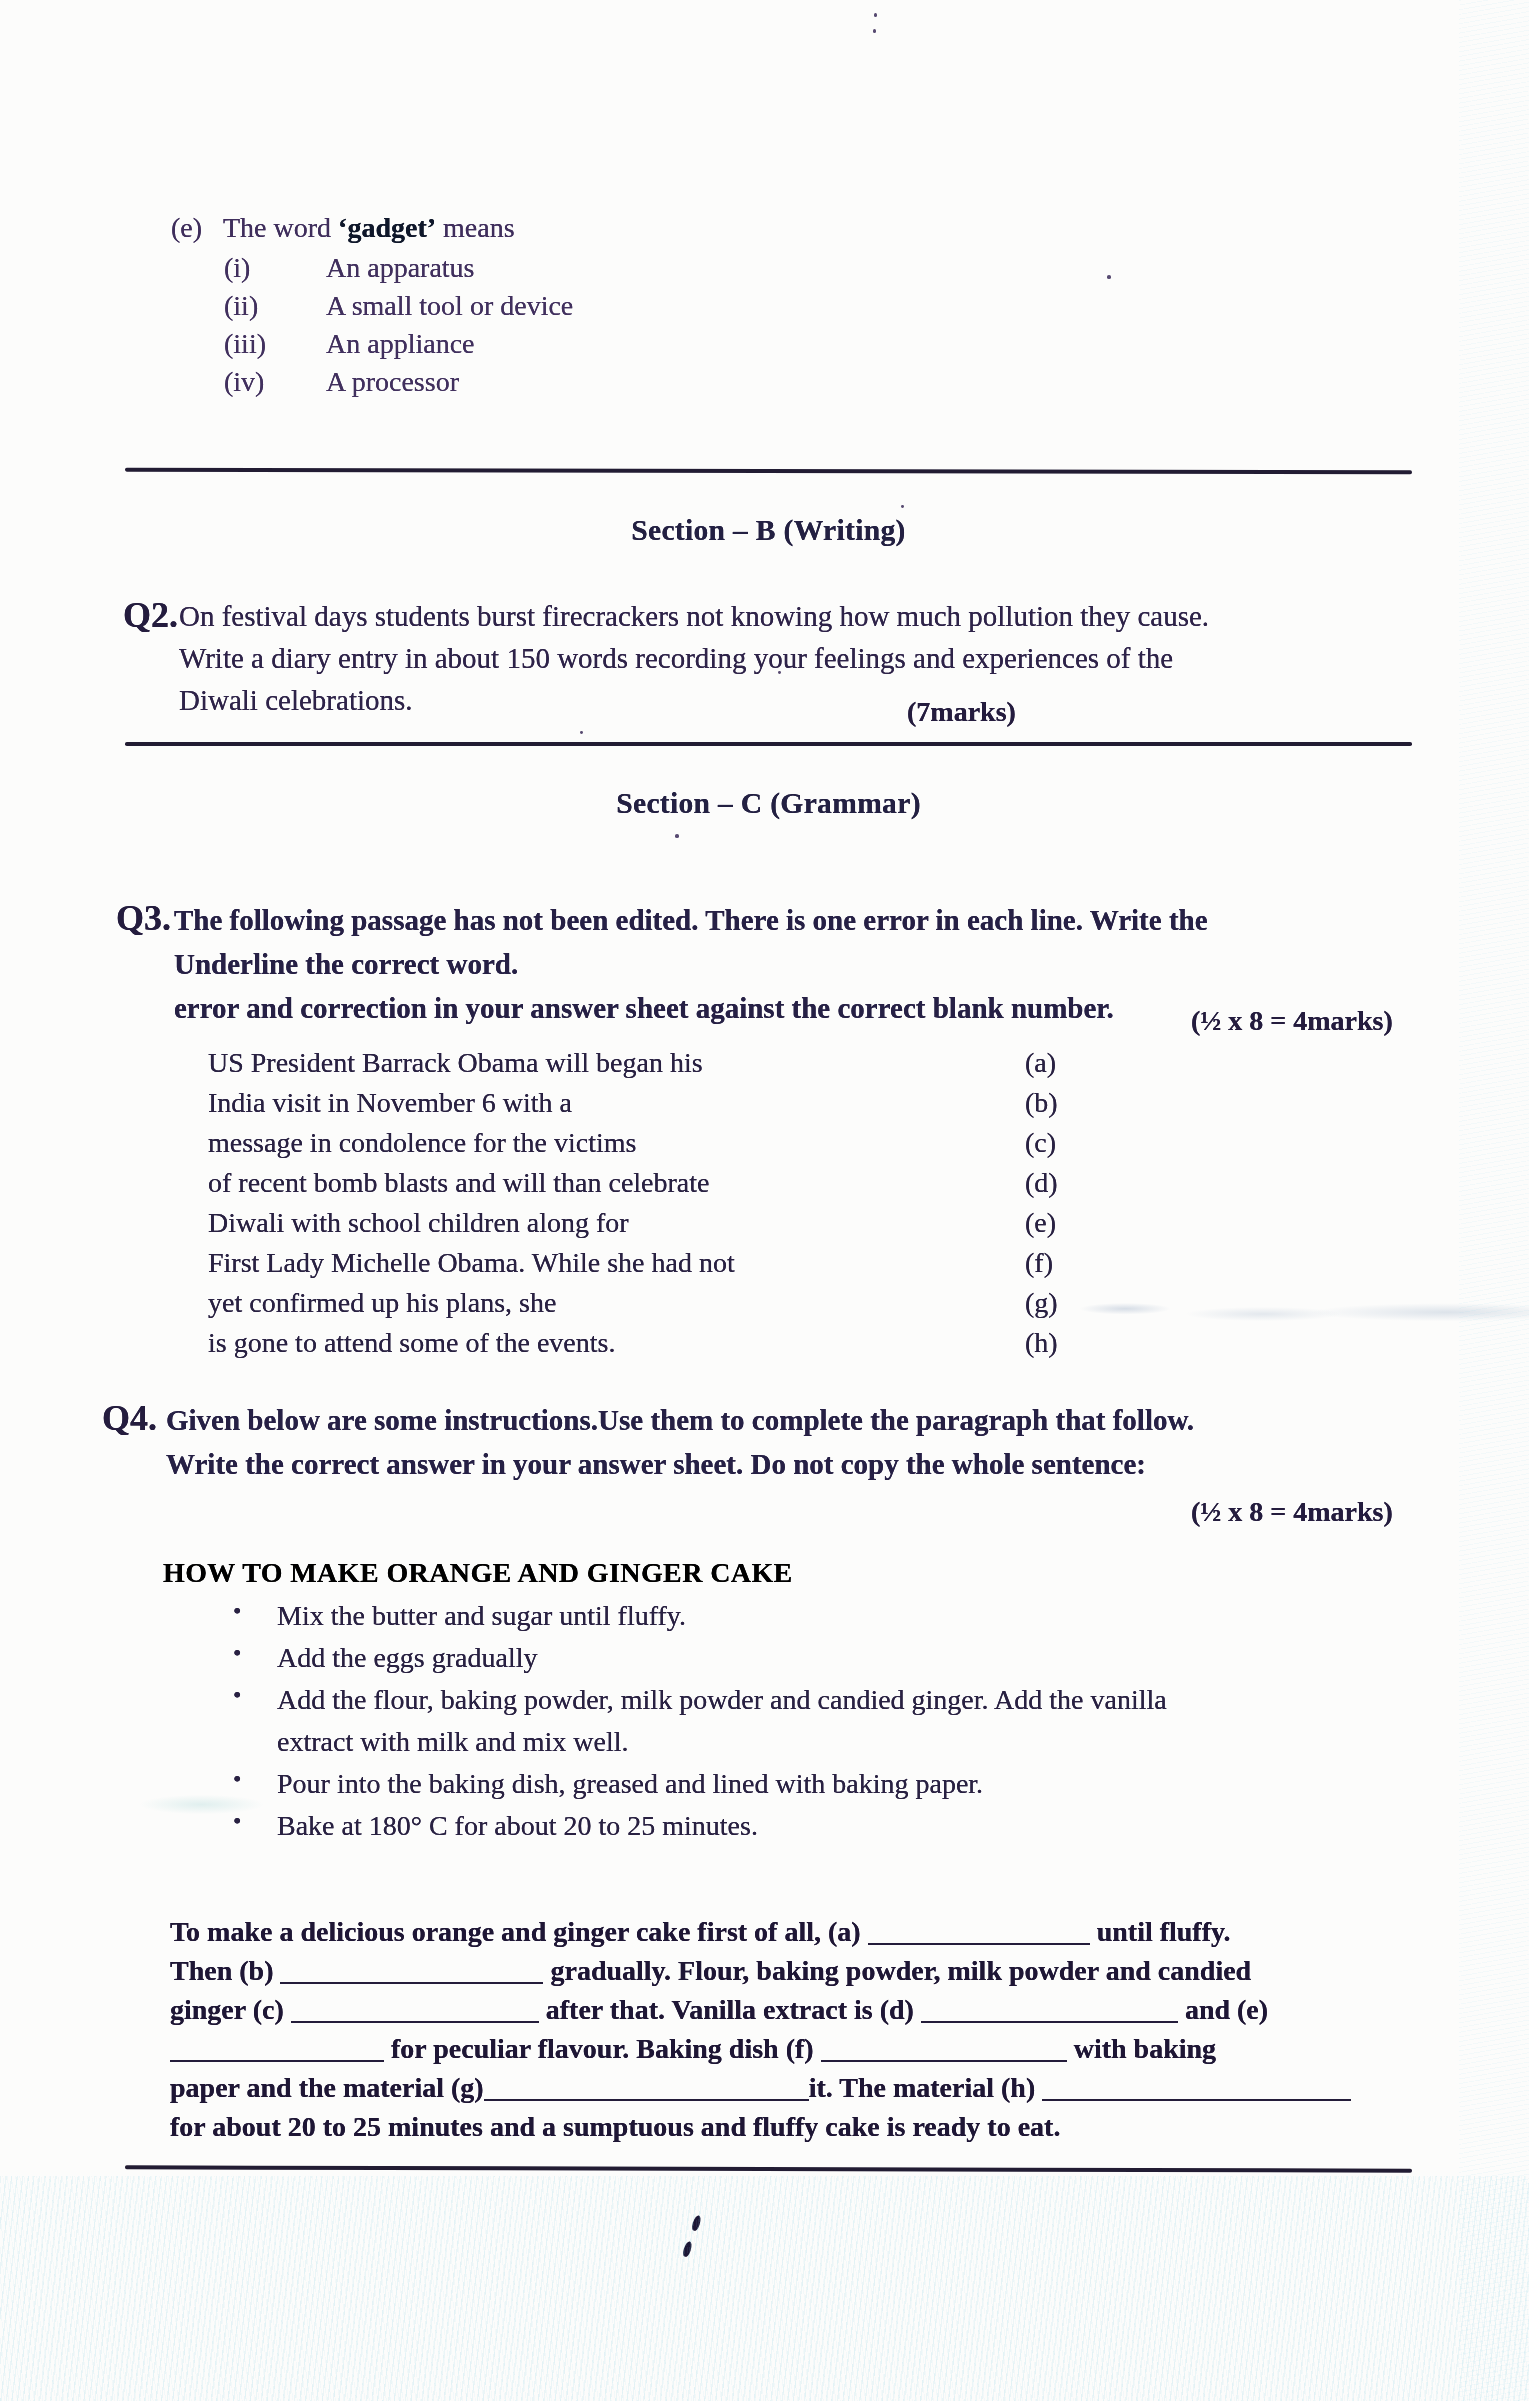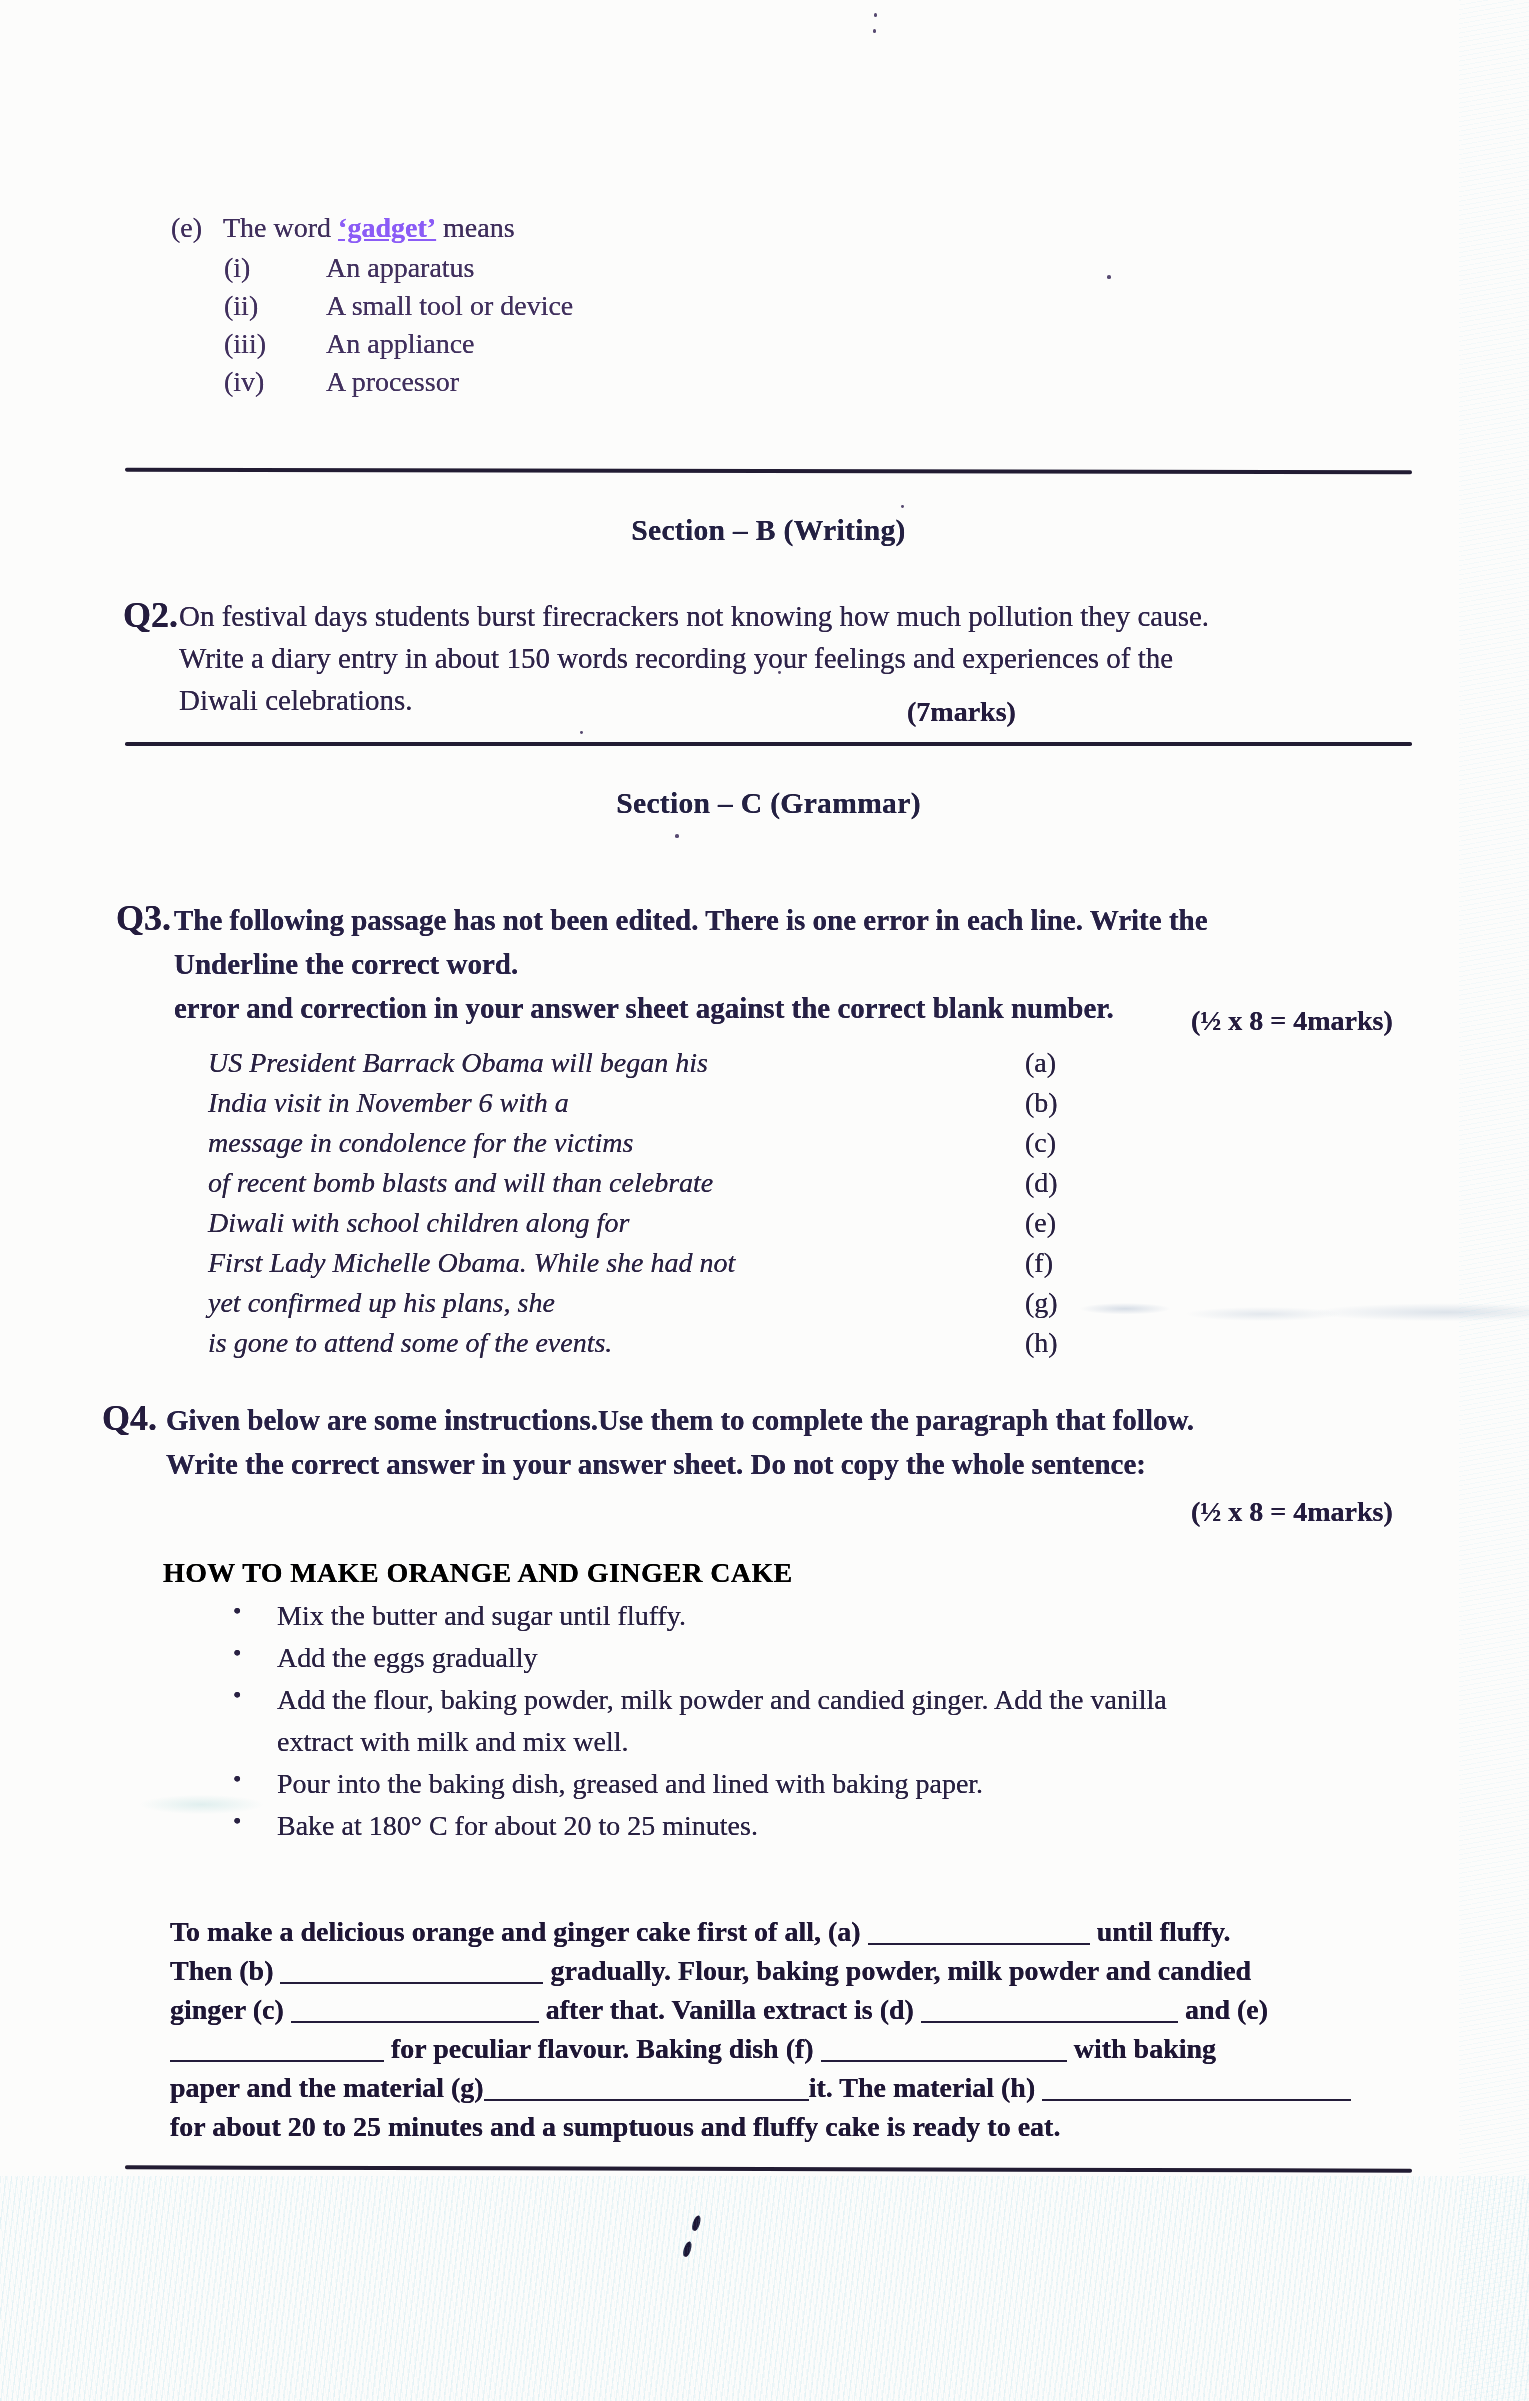--- a/index.html
+++ b/index.html
@@ -24,36 +24,36 @@
   }
   .sec-b{top:514px;}
   .sec-c{top:787px;}
   .qlabel{position:absolute;font-weight:bold;font-size:36px;color:#241c3e;white-space:nowrap;}
   .marks{position:absolute;font-weight:bold;font-size:28px;color:#241c3e;white-space:nowrap;margin-top:19px;}
   .qlines{position:absolute;white-space:nowrap;}
   .qlines div{white-space:nowrap;}
   
   .qe-label{position:absolute;left:171px;top:212px;font-size:28px;color:#3f2e5c;}
   .qe-prompt{position:absolute;left:223px;top:212px;font-size:28px;color:#3f2e5c;white-space:nowrap;}
-  .qe-prompt b{color:#8b5cf6;text-decoration:underline;}
+  .qe-prompt b{color:#0f172a;}
   .qe-options{position:absolute;left:224px;top:252px;font-size:28px;color:#41305e;}
   .qe-row{position:relative;height:38px;}
   .qe-num{position:absolute;left:0;}
   .qe-text{position:absolute;left:102px;white-space:nowrap;}
   
   .q2-label{left:123px;top:594px;}
   .q2-lines{left:179px;top:595px;font-size:29px;line-height:42px;color:#2e2349;}
   .q2-marks{left:907px;top:677px;}
   
   .q3-label{left:116px;top:897px;}
   .q3-lines{left:174px;top:898px;font-size:29px;line-height:44px;font-weight:bold;color:#262045;}
   .q3-marks{left:1191px;top:986px;}
   .passage{position:absolute;left:208px;top:1047px;font-size:28px;color:#292142;}
   .pass-row{position:relative;height:40px;white-space:nowrap;}
-  .pass-text{position:absolute;left:0;font-style:italic;}
+  .pass-text{position:absolute;left:0;}
   .pass-letter{position:absolute;left:817px;}
   
   .q4-label{left:102px;top:1397px;}
   .q4-lines{left:166px;top:1398px;font-size:29px;line-height:44px;font-weight:bold;color:#262045;}
   .q4-marks{left:1191px;top:1477px;}
   .recipe-title{position:absolute;left:163px;top:1557px;font-size:28px;font-weight:bold;letter-spacing:0.4px;color:#000000;white-space:nowrap;}
   .bullets{position:absolute;left:233px;top:1600px;font-size:28px;color:#292142;}
   .bullet-row{position:relative;height:42px;white-space:nowrap;}
   .bullet-dot{position:absolute;left:0;top:-1.8px;font-size:24px;}
   .bullet-text{position:absolute;left:44px;}

